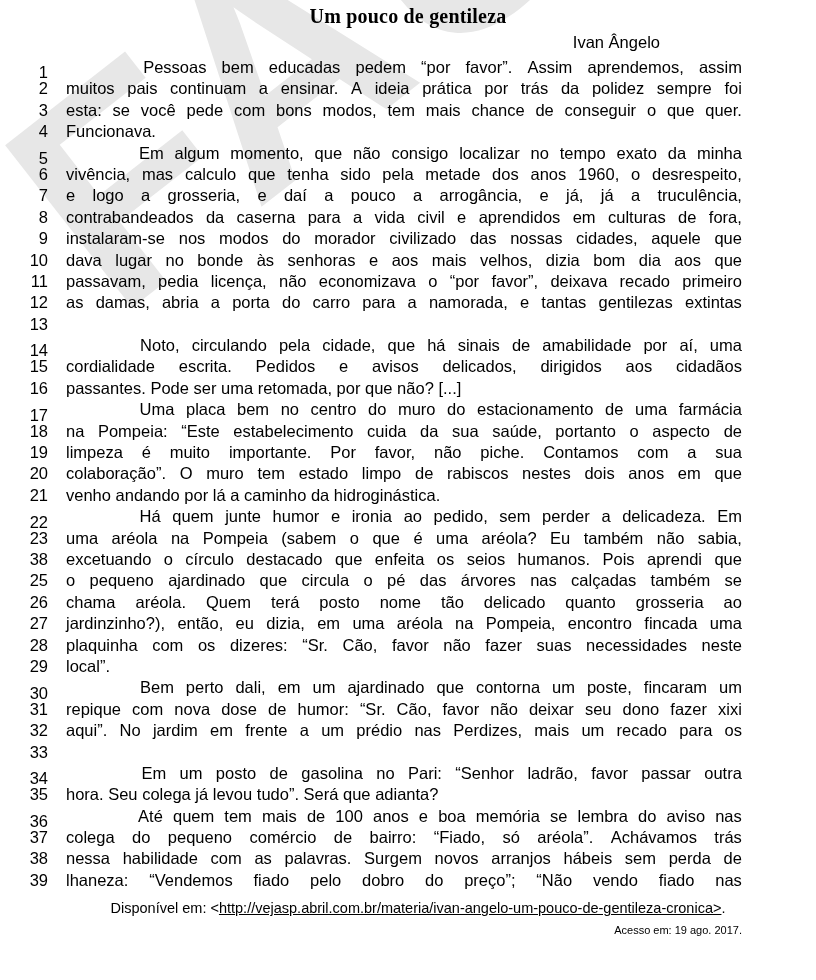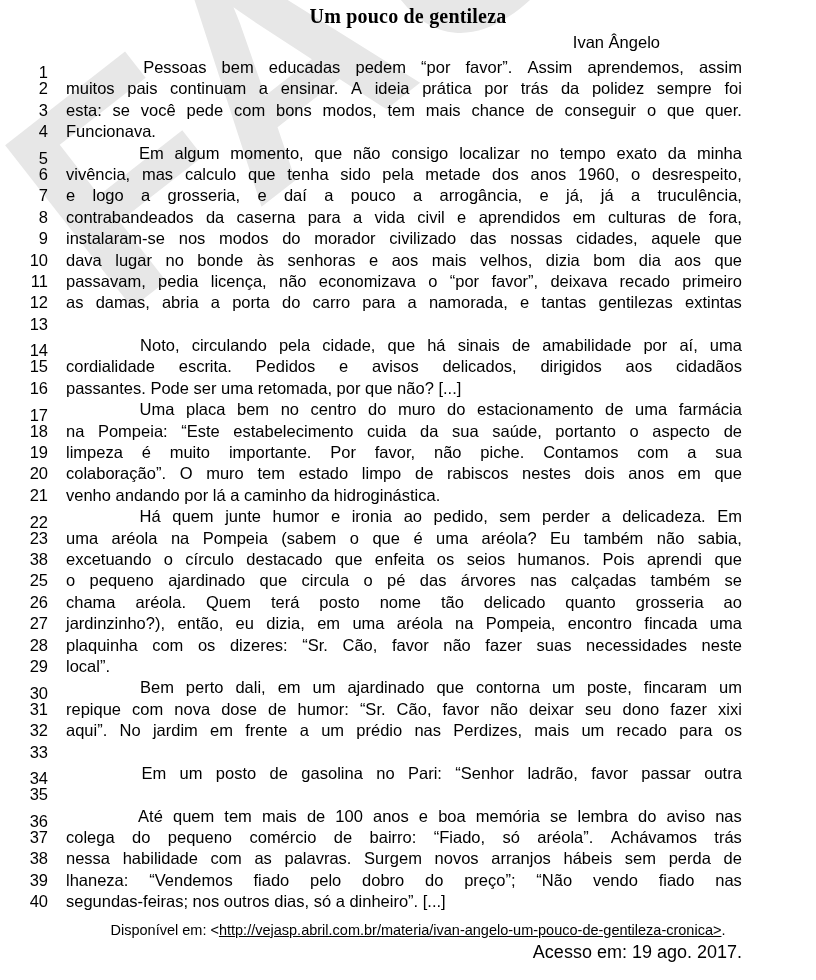--- a/index.html
+++ b/index.html
@@ -122,21 +122,21 @@
     text-align: center;
     padding-left: 20px;
   }
   #source-url {
     text-decoration: underline;
   }
   #access-line {
     text-align: right;
     padding-right: 74px;
     margin-top: 3px;
-    font-size: 18px;
+    font-size: 11px;
   }
 </style>
 </head>
 <body>
 
 <div id="watermark-layer">
   <div id="watermark-text">FAUUSP</div>
 </div>
 
 <div id="page">
@@ -671,20 +671,23 @@
           <span class="w">Pari:</span>
           <span class="w">“Senhor</span>
           <span class="w">ladrão,</span>
           <span class="w">favor</span>
           <span class="w">passar</span>
           <span class="w">outra</span>
         </div>
       </div>
       <div class="text-line">
         <div class="line-number">35</div>
+        <div class="line-text flush">
+          <span class="w">hora. Seu colega já levou tudo”. Será que adianta?</span>
+        </div>
       </div>
       <div class="text-line">
         <div class="line-number">36</div>
         <div class="line-text justify">
           <span class="indent"></span>
           <span class="w">Até</span>
           <span class="w">quem</span>
           <span class="w">tem</span>
           <span class="w">mais</span>
           <span class="w">de</span>
@@ -742,26 +745,20 @@
           <span class="w">pelo</span>
           <span class="w">dobro</span>
           <span class="w">do</span>
           <span class="w">preço”;</span>
           <span class="w">“Não</span>
           <span class="w">vendo</span>
           <span class="w">fiado</span>
           <span class="w">nas</span>
         </div>
       </div>
-      <div class="text-line">
-        <div class="line-number">40</div>
-        <div class="line-text flush">
-          <span class="w">segundas-feiras; nos outros dias, só a dinheiro”. [...]</span>
-        </div>
-      </div>
     </div>
 
   <div id="source-block">
     <div id="source-line">
       <span>Disponível em: &lt;</span><span id="source-url"><span>http://vejasp.abril.com.br/materia/ivan-angelo-um-pouco-de-gentileza-cronica</span><span>&gt;</span></span><span>.</span>
     </div>
     <div id="access-line">Acesso em: 19 ago. 2017.</div>
   </div>
 
 </div>

